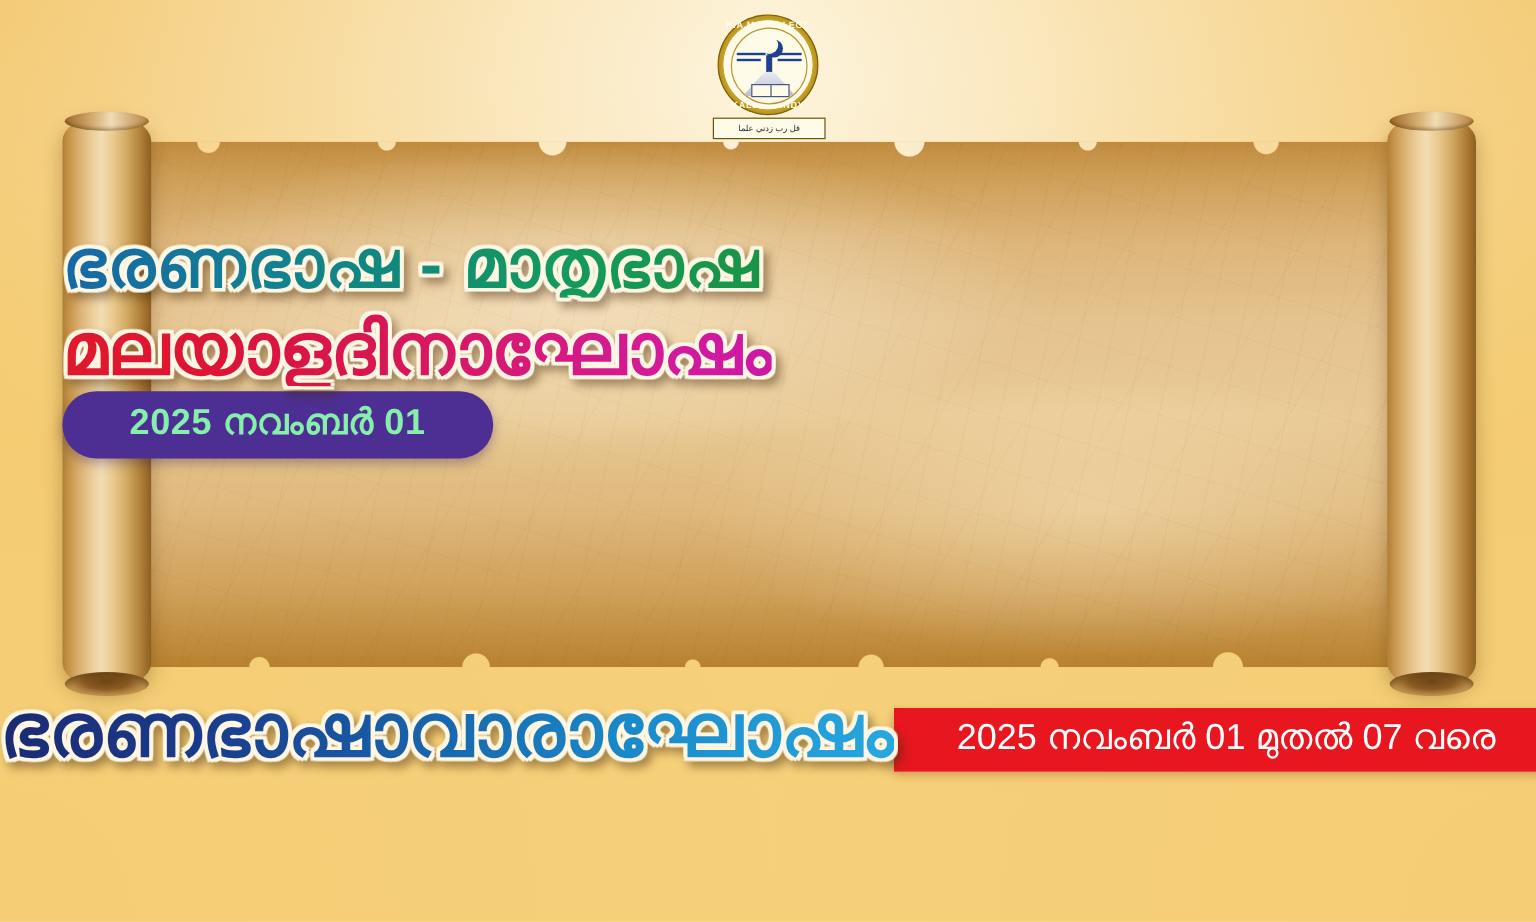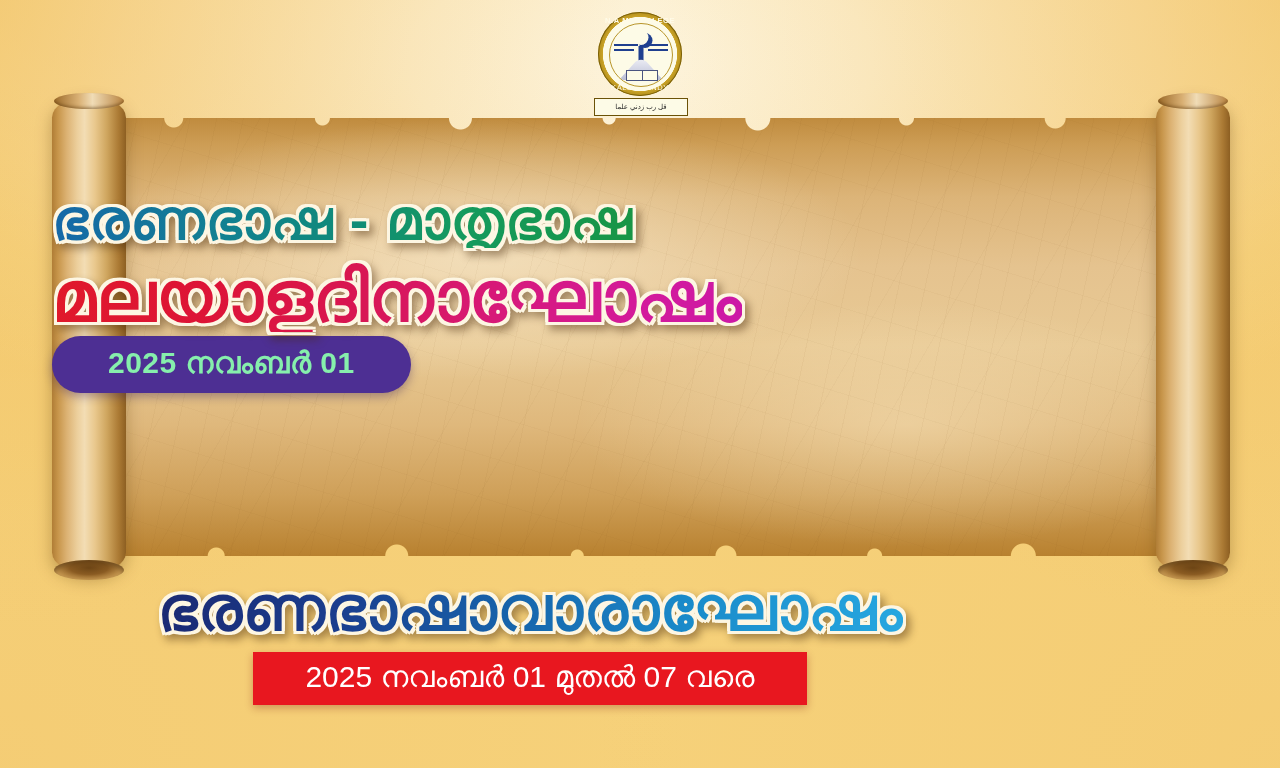--- a/index.html
+++ b/index.html
@@ -34,21 +34,21 @@
   #logo-wrap{position:relative;width:92px;height:104px;flex:0 0 auto;}
   .seal{
     position:absolute;left:4px;top:0;width:84px;height:84px;border-radius:50%;
     background:
       radial-gradient(circle at 50% 50%, #fdfbe7 0%, #fdfbe7 62%, #c9a227 63%, #9c7c12 78%, #7a5f08 88%, #6b5207 100%);
     box-shadow:0 0 0 1px #7a5f08 inset;
   }
   .seal-top{position:absolute;top:4px;left:0;width:100%;text-align:center;
     font-size:7.5px;font-weight:bold;color:#fffbe8;letter-spacing:.6px;}
   .seal-bottom{position:absolute;bottom:4px;left:0;width:100%;text-align:center;
-    font-size:7.5px;font-weight:normal;color:#fffbe8;letter-spacing:.6px;}
+    font-size:7.5px;font-weight:bold;color:#fffbe8;letter-spacing:.6px;}
   .seal-inner{
     position:absolute;left:11px;top:11px;width:62px;height:62px;border-radius:50%;
     background:#fdfbe7;border:1px solid #b8952a;overflow:hidden;
   }
   .crescent{
     position:absolute;left:50%;top:6px;transform:translateX(-50%);
     width:15px;height:15px;border-radius:50%;
     box-shadow:4px 3px 0 0 #1f3f8f;
     background:transparent;
   }
@@ -179,34 +179,34 @@
     filter:
       drop-shadow(3px 0 0 #fdf6e3) drop-shadow(-3px 0 0 #fdf6e3)
       drop-shadow(0 3px 0 #fdf6e3) drop-shadow(0 -3px 0 #fdf6e3)
       drop-shadow(4px 5px 4px rgba(70,40,8,.45));
   }
   #subtitle-line{
     font-size:56px;letter-spacing:1px;
     background-image:linear-gradient(90deg,#1668a8 0%, #128191 30%, #10897c 48%, #149a5e 70%, #189546 100%);
   }
   #main-title{
-    font-size:70px;margin-top:14px;letter-spacing:0px;
+    font-size:60px;margin-top:14px;letter-spacing:0px;
     background-image:linear-gradient(90deg,#e0192b 0%, #dd1436 22%, #d81652 44%, #d7197c 66%, #d31a9c 86%, #cc18a6 100%);
   }
   #date-badge{
     margin-top:4px;background:#4d2f93;color:#86efac;
     font-size:30px;font-weight:bold;letter-spacing:.5px;
     padding:10px 56px 12px;border-radius:34px;white-space:nowrap;
     box-shadow:0 4px 10px rgba(50,25,90,.35);
   }
 
   
   #bottom{
     position:absolute;left:0;top:578px;width:1060px;
-    display:flex;flex-direction:column;align-items:center;z-index:8;
+    display:flex;flex-direction:row;align-items:center;z-index:8;
   }
   #week-title{
     font-size:62px;letter-spacing:.5px;
     background-image:linear-gradient(90deg,#1b2a73 0%, #1a3d8e 24%, #1765ac 48%, #1a8ccb 72%, #27a7e0 100%);
   }
   #week-dates{
     margin-top:12px;background:#e8171f;color:#ffffff;
     font-size:30px;line-height:1.25;
     padding:6px 52px 9px;white-space:nowrap;
     box-shadow:0 3px 8px rgba(120,12,12,.30);

